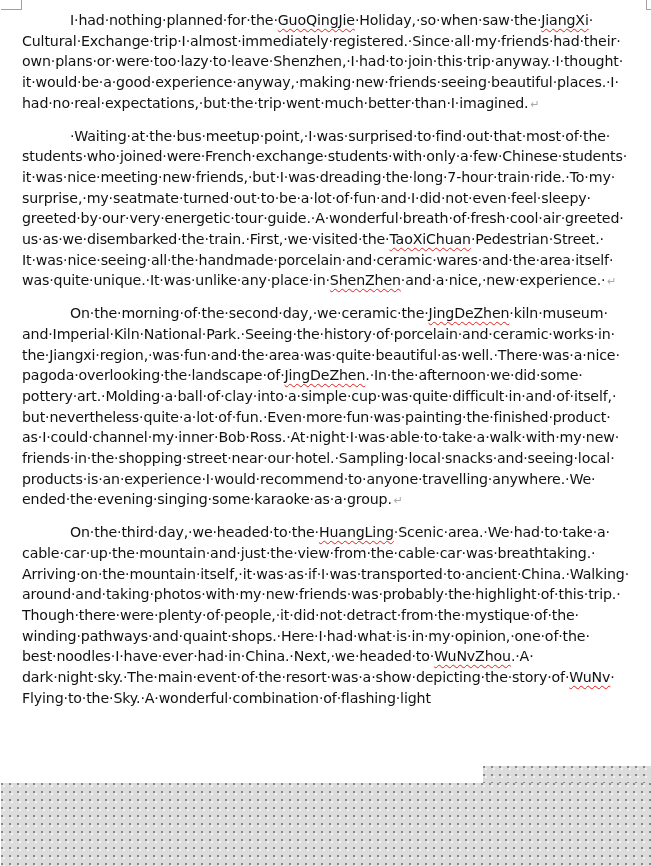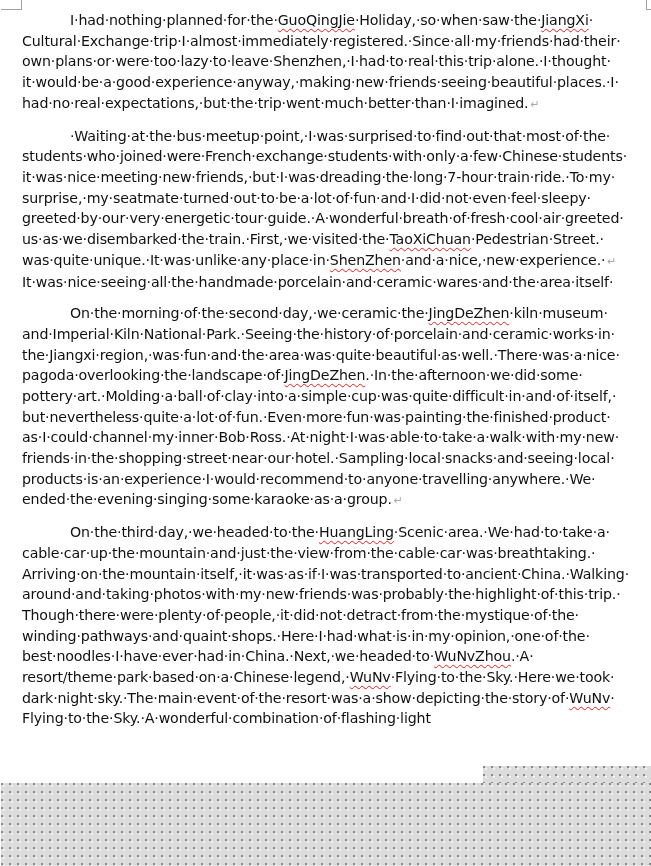--- a/index.html
+++ b/index.html
@@ -53,33 +53,33 @@
 <body>
 
 <div class="page">
   <div class="crop-mark crop-tl"></div>
   <div class="crop-mark crop-tr"></div>
 
   <div class="body-text" id="body-text">
       <div class="para">
         <span class="line"><span>I·had·nothing·planned·for·the·</span><span class="misspelled">GuoQingJie</span><span>·Holiday,·so·when·saw·the·</span><span class="misspelled">JiangXi</span><span>·</span></span>
         <span class="line"><span>Cultural·Exchange·trip·I·almost·immediately·registered.·Since·all·my·friends·had·their·</span></span>
-        <span class="line"><span>own·plans·or·were·too·lazy·to·leave·Shenzhen,·I·had·to·real·this·trip·alone.·I·thought·</span></span>
+        <span class="line"><span>own·plans·or·were·too·lazy·to·leave·Shenzhen,·I·had·to·join·this·trip·anyway.·I·thought·</span></span>
         <span class="line"><span>it·would·be·a·good·experience·anyway,·making·new·friends·seeing·beautiful·places.·I·</span></span>
         <span class="line last"><span>had·no·real·expectations,·but·the·trip·went·much·better·than·I·imagined.</span><span class="pilcrow">↵</span></span>
       </div>
       <div class="para">
         <span class="line"><span>·Waiting·at·the·bus·meetup·point,·I·was·surprised·to·find·out·that·most·of·the·</span></span>
         <span class="line"><span>students·who·joined·were·French·exchange·students·with·only·a·few·Chinese·students·</span></span>
         <span class="line"><span>it·was·nice·meeting·new·friends,·but·I·was·dreading·the·long·7-hour·train·ride.·To·my·</span></span>
         <span class="line"><span>surprise,·my·seatmate·turned·out·to·be·a·lot·of·fun·and·I·did·not·even·feel·sleepy·</span></span>
         <span class="line"><span>greeted·by·our·very·energetic·tour·guide.·A·wonderful·breath·of·fresh·cool·air·greeted·</span></span>
         <span class="line"><span>us·as·we·disembarked·the·train.·First,·we·visited·the·</span><span class="misspelled">TaoXiChuan</span><span>·Pedestrian·Street.·</span></span>
+        <span class="line"><span>It·was·nice·seeing·all·the·handmade·porcelain·and·ceramic·wares·and·the·area·itself·</span></span>
         <span class="line last"><span>was·quite·unique.·It·was·unlike·any·place·in·</span><span class="misspelled">ShenZhen</span><span>·and·a·nice,·new·experience.·</span><span class="pilcrow">↵</span></span>
-        <span class="line"><span>It·was·nice·seeing·all·the·handmade·porcelain·and·ceramic·wares·and·the·area·itself·</span></span>
       </div>
       <div class="para">
         <span class="line"><span>On·the·morning·of·the·second·day,·we·ceramic·the·</span><span class="misspelled">JingDeZhen</span><span>·kiln·museum·</span></span>
         <span class="line"><span>and·Imperial·Kiln·National·Park.·Seeing·the·history·of·porcelain·and·ceramic·works·in·</span></span>
         <span class="line"><span>the·Jiangxi·region,·was·fun·and·the·area·was·quite·beautiful·as·well.·There·was·a·nice·</span></span>
         <span class="line"><span>pagoda·overlooking·the·landscape·of·</span><span class="misspelled">JingDeZhen</span><span>.·In·the·afternoon·we·did·some·</span></span>
         <span class="line"><span>pottery·art.·Molding·a·ball·of·clay·into·a·simple·cup·was·quite·difficult·in·and·of·itself,·</span></span>
         <span class="line"><span>but·nevertheless·quite·a·lot·of·fun.·Even·more·fun·was·painting·the·finished·product·</span></span>
         <span class="line"><span>as·I·could·channel·my·inner·Bob·Ross.·At·night·I·was·able·to·take·a·walk·with·my·new·</span></span>
         <span class="line"><span>friends·in·the·shopping·street·near·our·hotel.·Sampling·local·snacks·and·seeing·local·</span></span>
@@ -87,21 +87,20 @@
         <span class="line last"><span>ended·the·evening·singing·some·karaoke·as·a·group.</span><span class="pilcrow">↵</span></span>
       </div>
       <div class="para">
         <span class="line"><span>On·the·third·day,·we·headed·to·the·</span><span class="misspelled">HuangLing</span><span>·Scenic·area.·We·had·to·take·a·</span></span>
         <span class="line"><span>cable·car·up·the·mountain·and·just·the·view·from·the·cable·car·was·breathtaking.·</span></span>
         <span class="line"><span>Arriving·on·the·mountain·itself,·it·was·as·if·I·was·transported·to·ancient·China.·Walking·</span></span>
         <span class="line"><span>around·and·taking·photos·with·my·new·friends·was·probably·the·highlight·of·this·trip.·</span></span>
         <span class="line"><span>Though·there·were·plenty·of·people,·it·did·not·detract·from·the·mystique·of·the·</span></span>
         <span class="line"><span>winding·pathways·and·quaint·shops.·Here·I·had·what·is·in·my·opinion,·one·of·the·</span></span>
         <span class="line"><span>best·noodles·I·have·ever·had·in·China.·Next,·we·headed·to·</span><span class="misspelled">WuNvZhou</span><span>.·A·</span></span>
-        <span class="line"><span>resort/theme·park·based·on·a·Chinese·legend,·</span><span class="misspelled">WuNv</span><span>·Flying·to·the·Sky.·Here·we·took·</span></span>
         <span class="line"><span>dark·night·sky.·The·main·event·of·the·resort·was·a·show·depicting·the·story·of·</span><span class="misspelled">WuNv</span><span>·</span></span>
         <span class="line last"><span>Flying·to·the·Sky.·A·wonderful·combination·of·flashing·light</span></span>
       </div>
     </div>
 
   <div class="shade shade-tail"></div>
   <div class="shade shade-bottom"></div>
 </div>
 
 </body></html>

